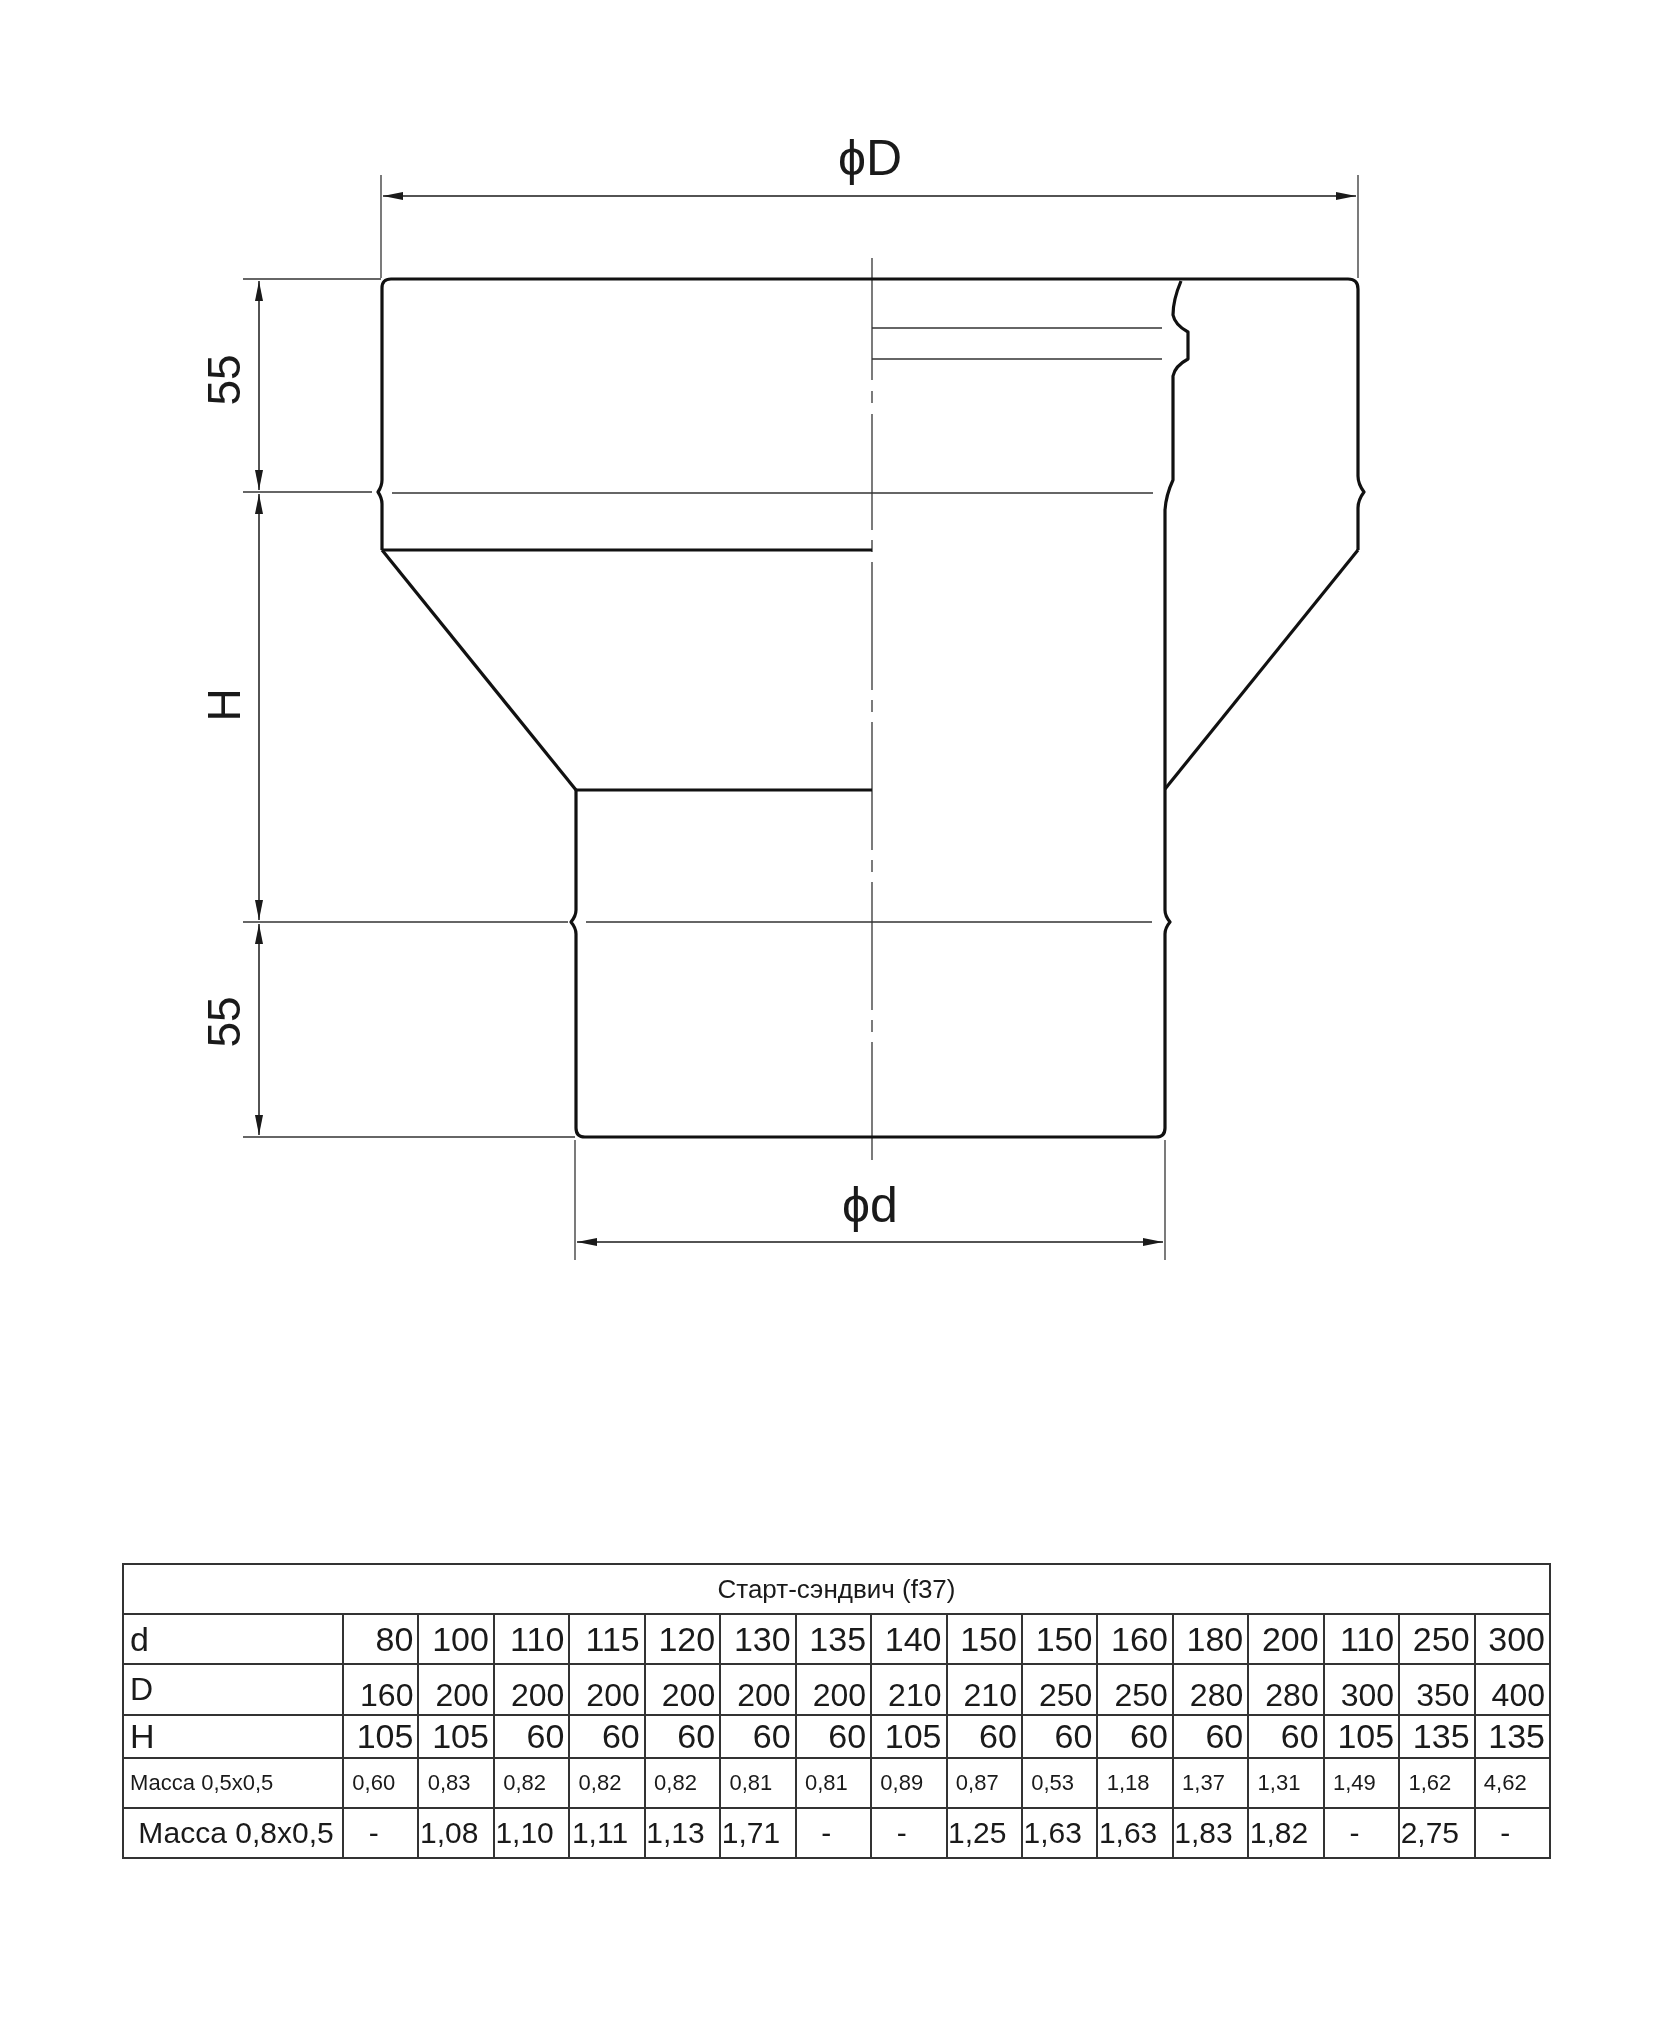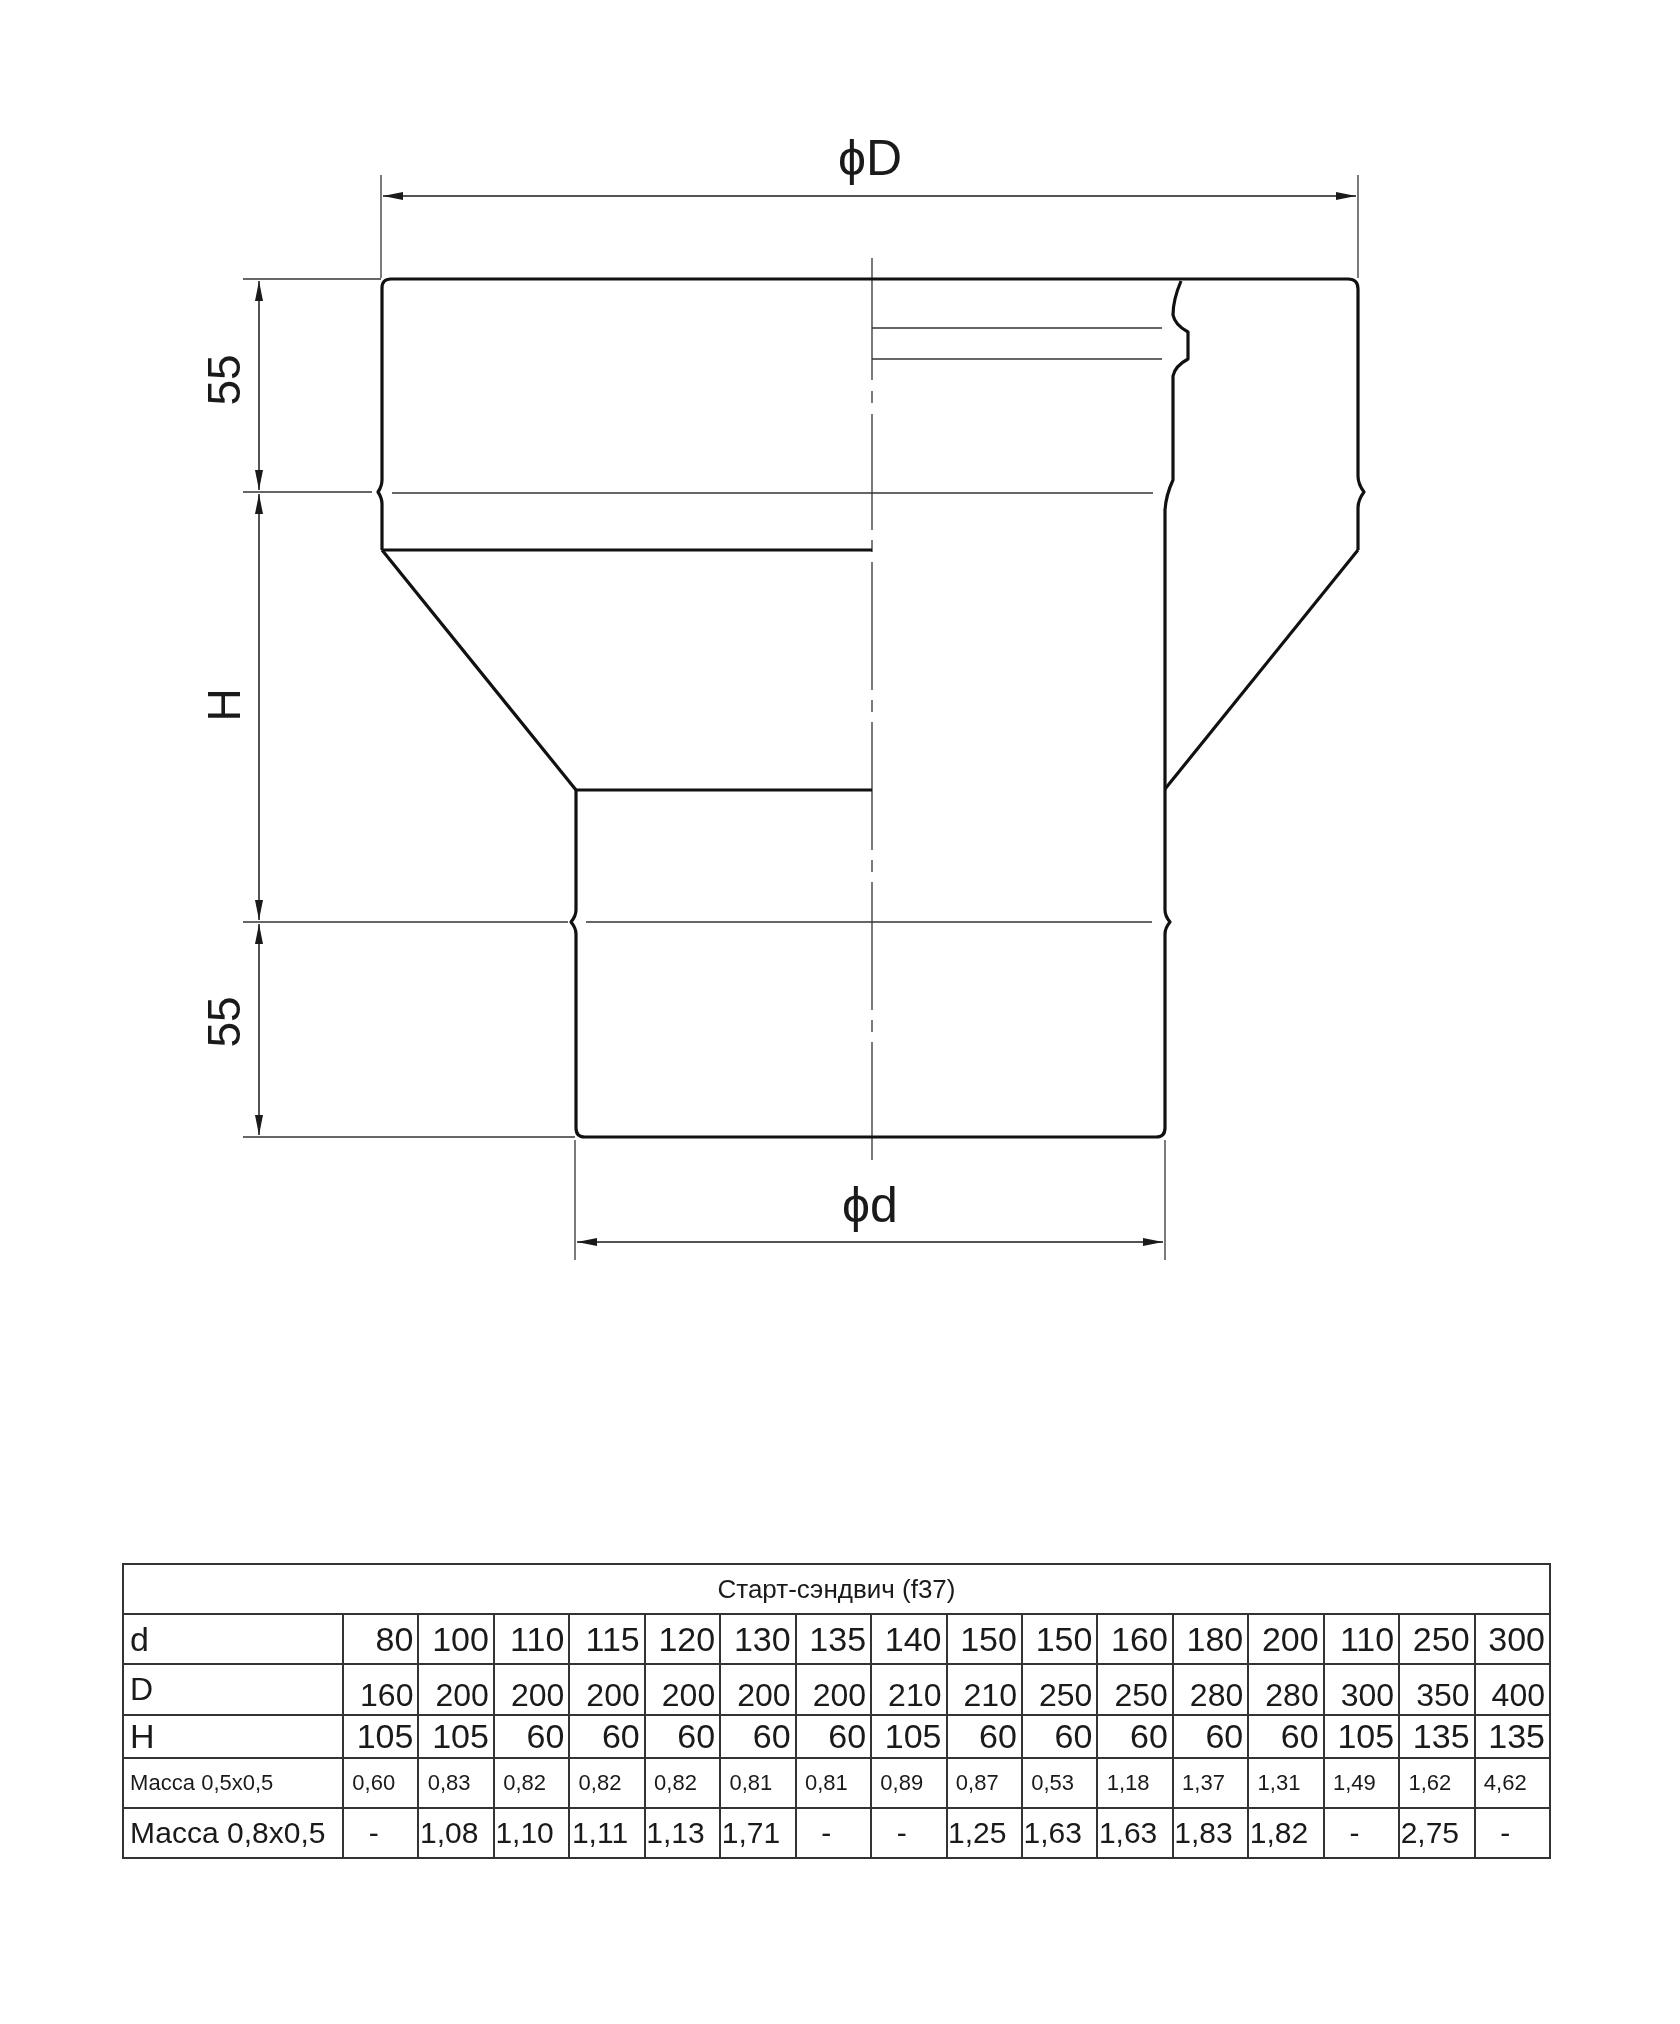--- a/index.html
+++ b/index.html
@@ -12,21 +12,21 @@
                 font-family:"Liberation Sans", sans-serif; }
   #spec-table td, #spec-table th { border:2px solid #333; padding:0; color:#1a1a1a;
                 font-weight:normal; white-space:nowrap; overflow:hidden; }
   #spec-table .title-cell { height:48px; font-size:26px; text-align:center;margin-top:23px; }
   #spec-table .row-label { text-align:left; padding-left:6px; }
   #spec-table .val { text-align:right; padding-right:4px; }
   #spec-table tr.r-d td { height:48px; font-size:34px; }
   #spec-table tr.r-D td { height:49px; font-size:32px; }
   #spec-table tr.r-H td { height:41px; font-size:34px; }
   #spec-table tr.r-m1 td { height:48px; font-size:22px; }
-  #spec-table tr.r-m2 td { height:48px; font-size:30px; }
+  #spec-table tr.r-m2 td { height:48px; font-size:30px;text-align:center; }
   #spec-table tr.r-m1 .val, #spec-table tr.r-m2 .val { text-align:center; padding-right:14px; }
   #spec-table tr.r-D .val { vertical-align:bottom; }
 </style>
 </head>
 <body>
 
 <svg id="drawing" width="1680" height="1480" viewBox="0 0 1680 1480" xmlns="http://www.w3.org/2000/svg">
   <defs>
     <marker id="arr" viewBox="0 0 20 10" refX="20" refY="5" markerWidth="20" markerHeight="10" orient="auto-start-reverse" markerUnits="userSpaceOnUse">
       <path d="M0,1 L20,5 L0,9 z" fill="#1a1a1a"></path>

